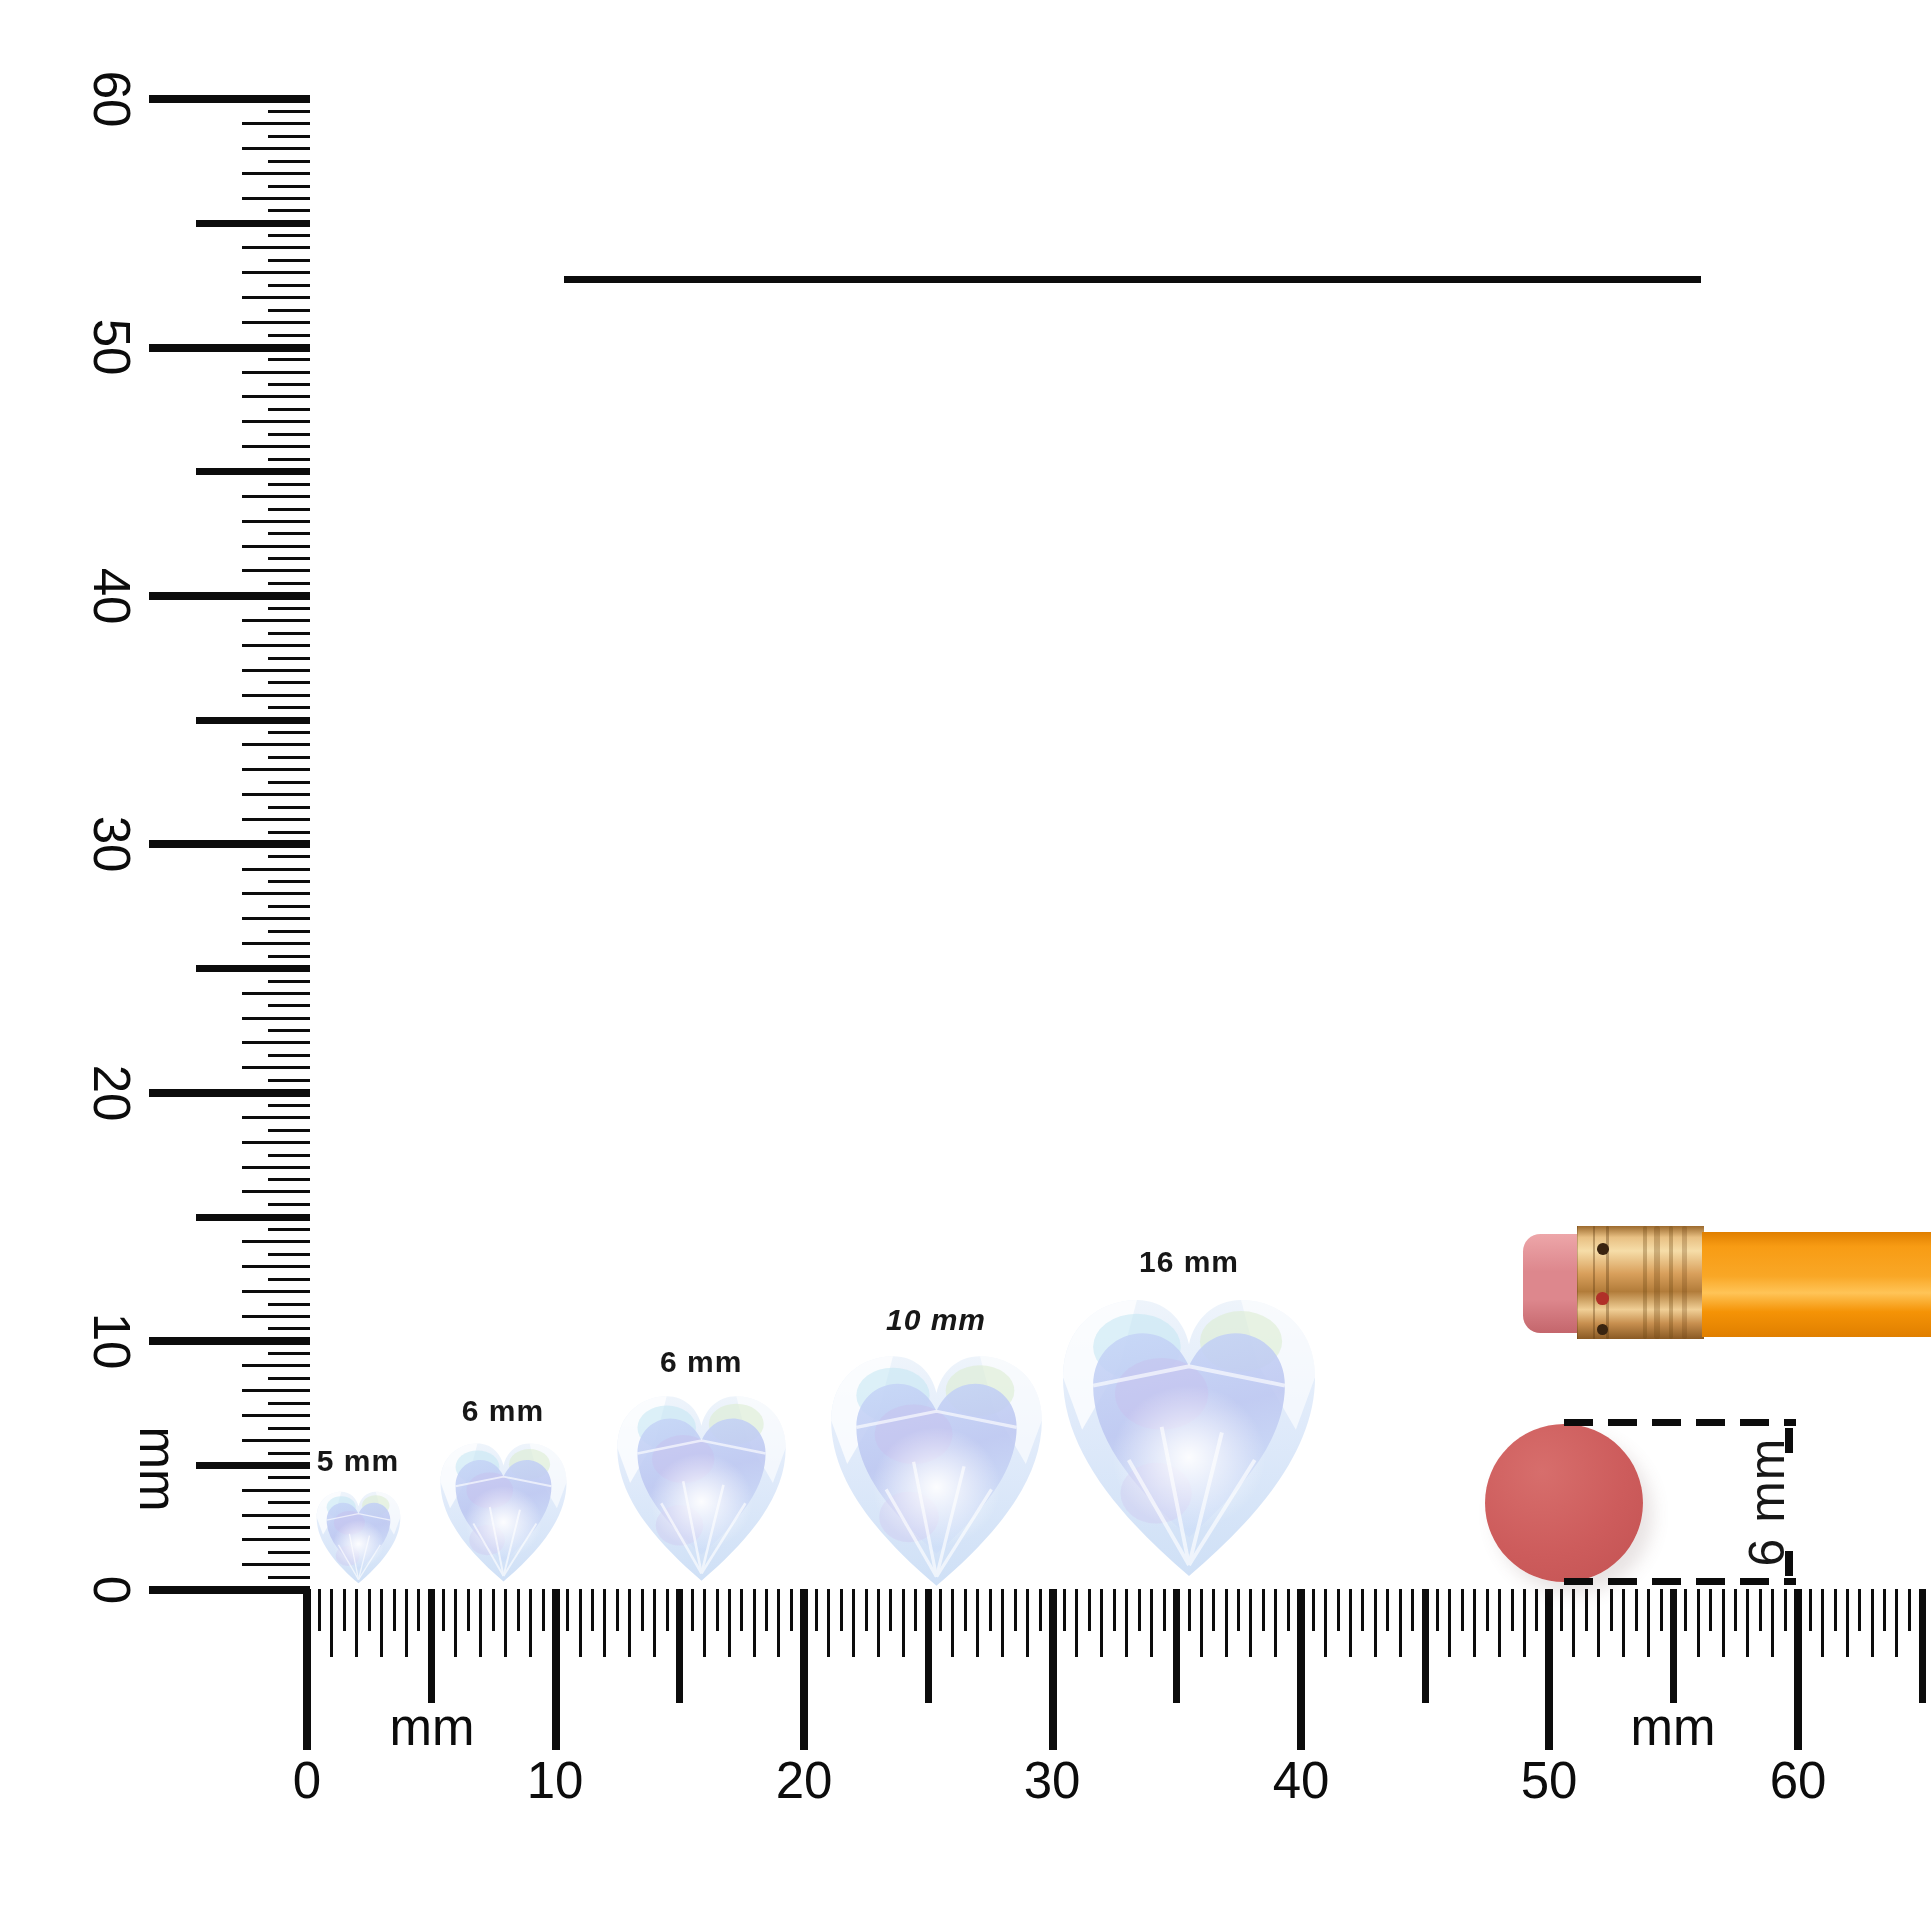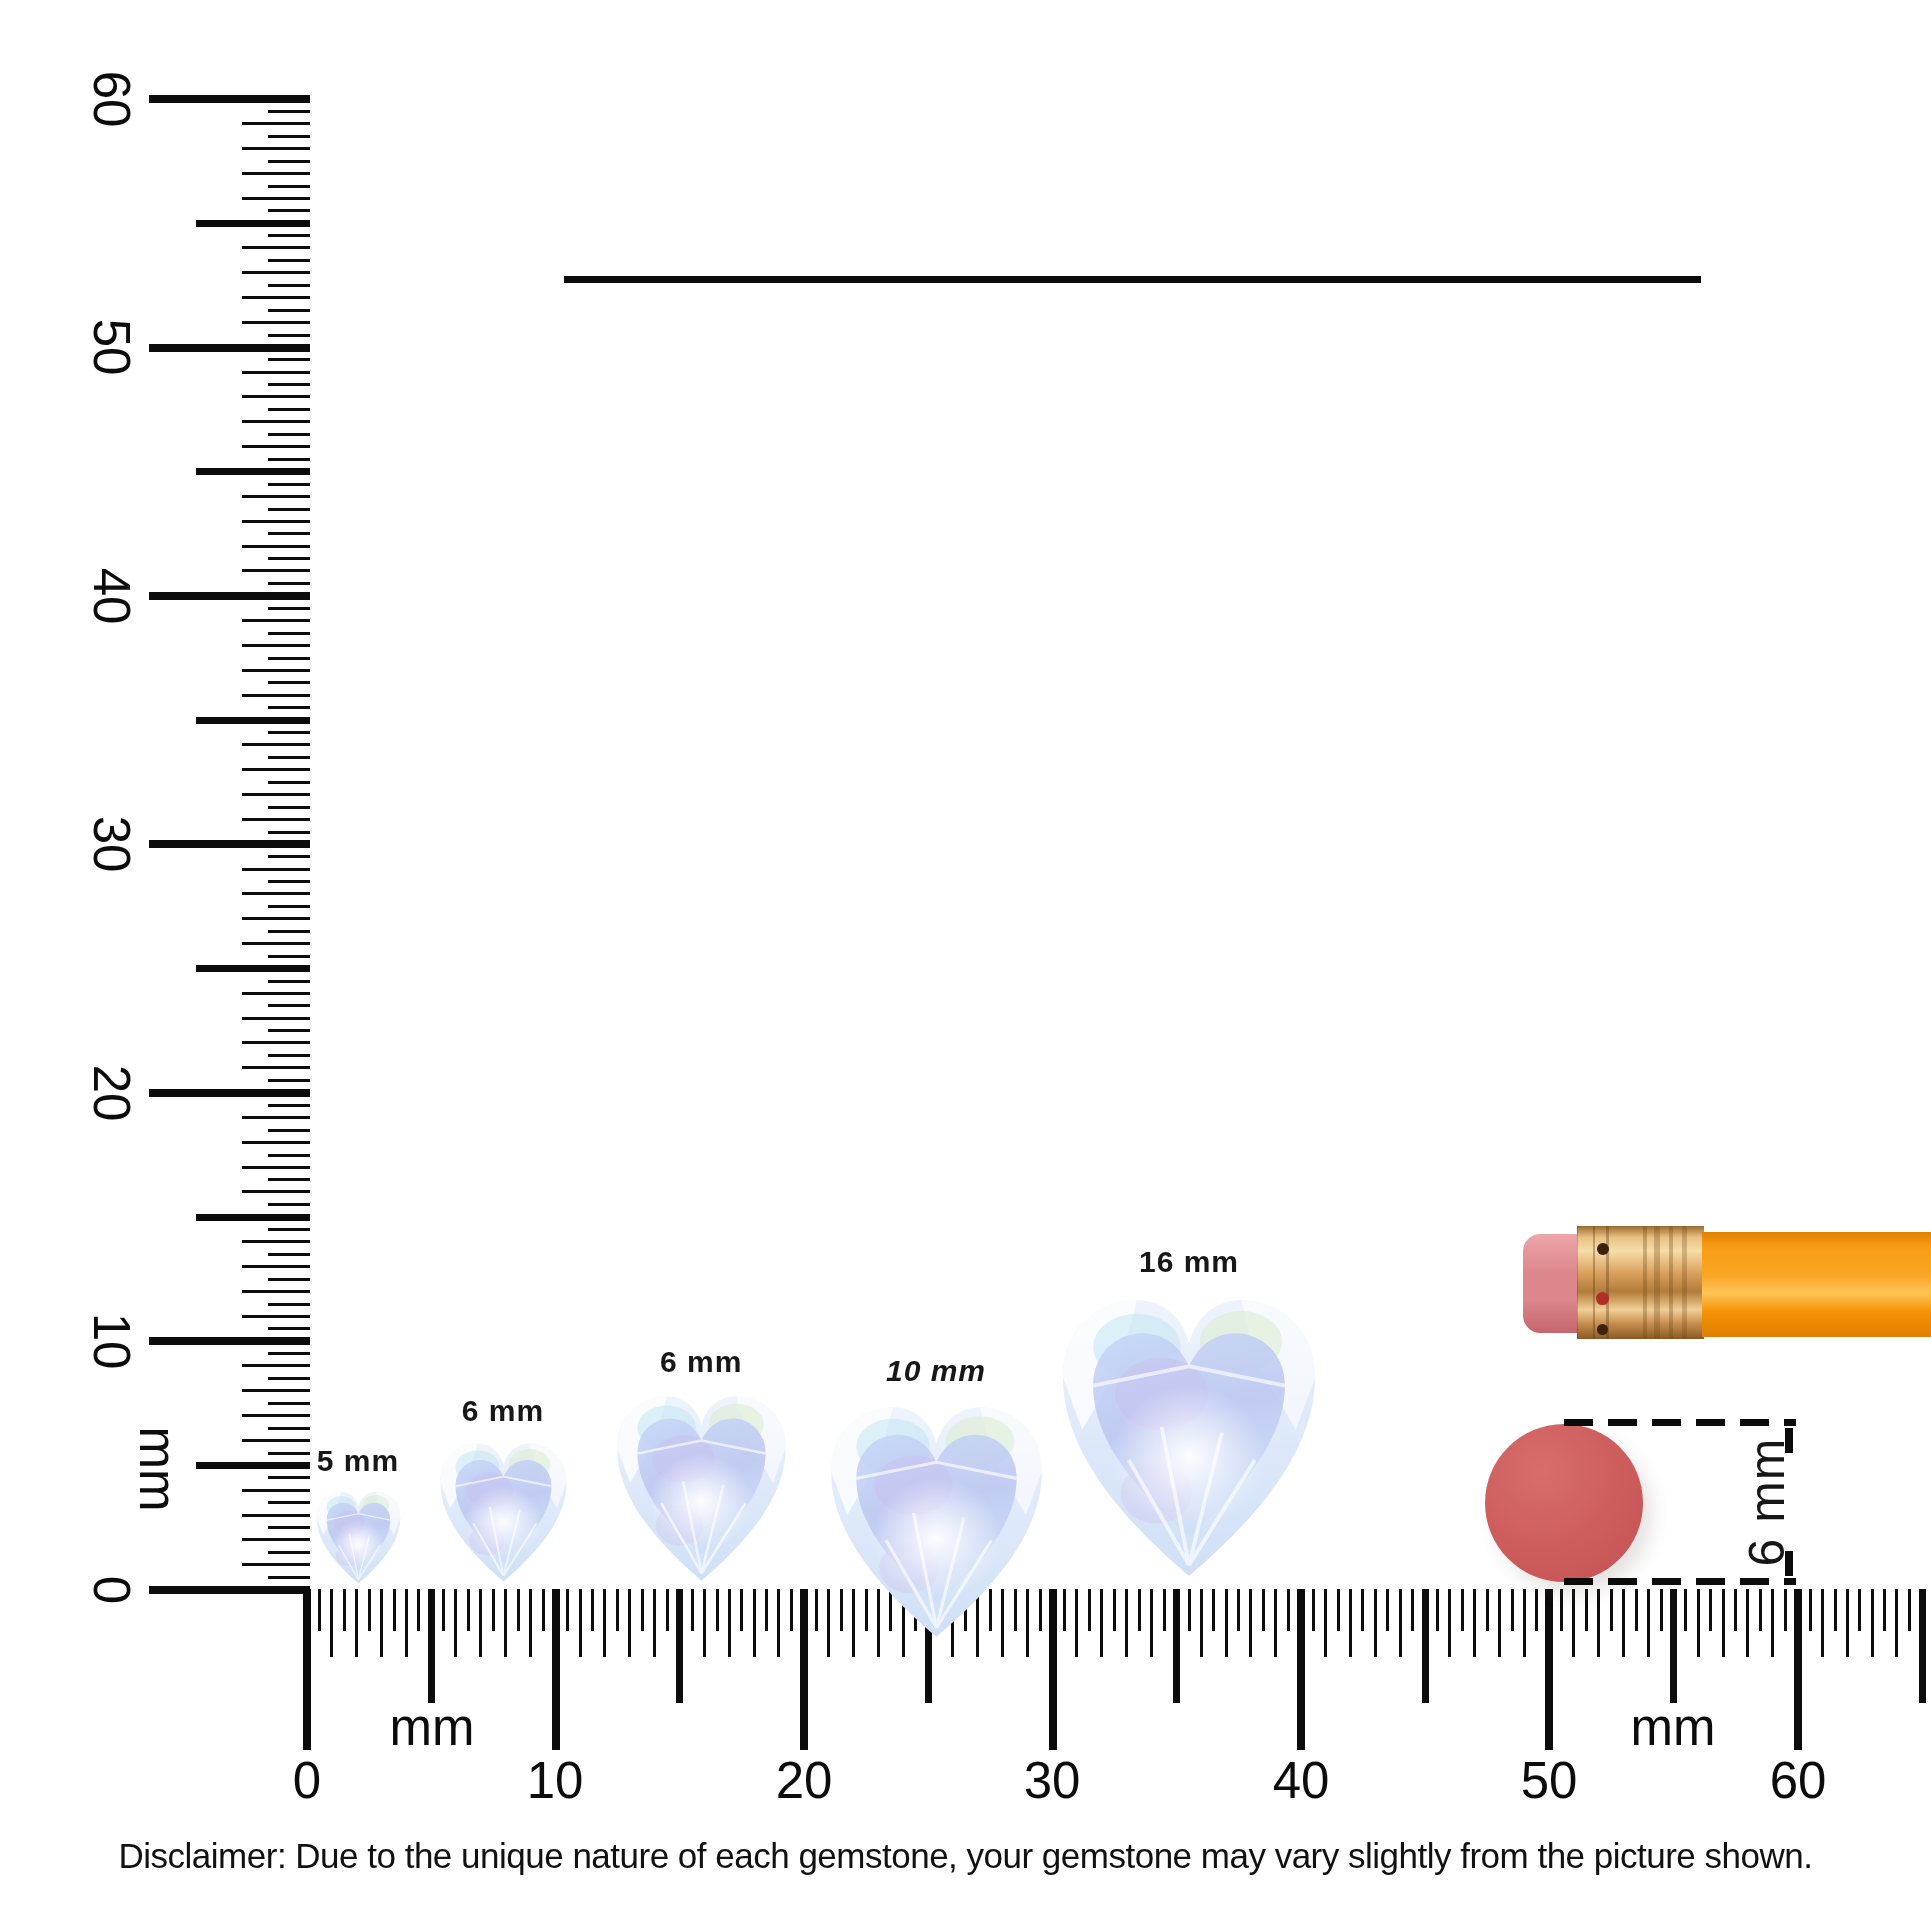--- a/index.html
+++ b/index.html
@@ -383,21 +383,21 @@
       <use href="#heartSym"></use>
     </svg>
     <div class="gem-label" style="left: -38px; top: -44px;">6 mm</div>
   </div>
       <div class="gem" style="left: 610px; top: 1389px; width: 183px; height: 199px;">
     <svg class="gem-svg" viewBox="0 0 100 108" preserveAspectRatio="none">
       <use href="#heartSym"></use>
     </svg>
     <div class="gem-label" style="left: -14.8px; top: -44px;">6 mm</div>
   </div>
-      <div class="gem" style="left: 822px; top: 1398px; width: 229px; height: 248px; font-style: italic;">
+      <div class="gem" style="left: 822px; top: 1347px; width: 229px; height: 248px; font-style: italic;">
     <svg class="gem-svg" viewBox="0 0 100 108" preserveAspectRatio="none">
       <use href="#heartSym"></use>
     </svg>
     <div class="gem-label" style="left: 8px; top: -44px;">10 mm</div>
   </div>
       <div class="gem" style="left: 1052px; top: 1289px; width: 274px; height: 298px;">
     <svg class="gem-svg" viewBox="0 0 100 108" preserveAspectRatio="none">
       <use href="#heartSym"></use>
     </svg>
     <div class="gem-label" style="left: 31px; top: -44px;">16 mm</div>
@@ -420,15 +420,14 @@
     <div class="abs" id="pencil-body"></div>
   </div>
 
   <div class="abs" id="reference-circle"></div>
   <div class="dash-line" style="left:1564px;top:1419px;width:232px;"></div>
   <div class="dash-line" style="left:1564px;top:1578px;width:232px;"></div>
   <div class="dash-stub" style="left:1785px;top:1428px;"></div>
   <div class="dash-stub" style="left:1785px;top:1551px;"></div>
   <div class="abs" id="dimension-label">6 mm</div>
 
-  <div class="abs" id="disclaimer">Disclaimer: Due to the unique nature of each gemstone, your gemstone may vary slightly from the picture shown.</div>
 </div>
 
 
 </body></html>

